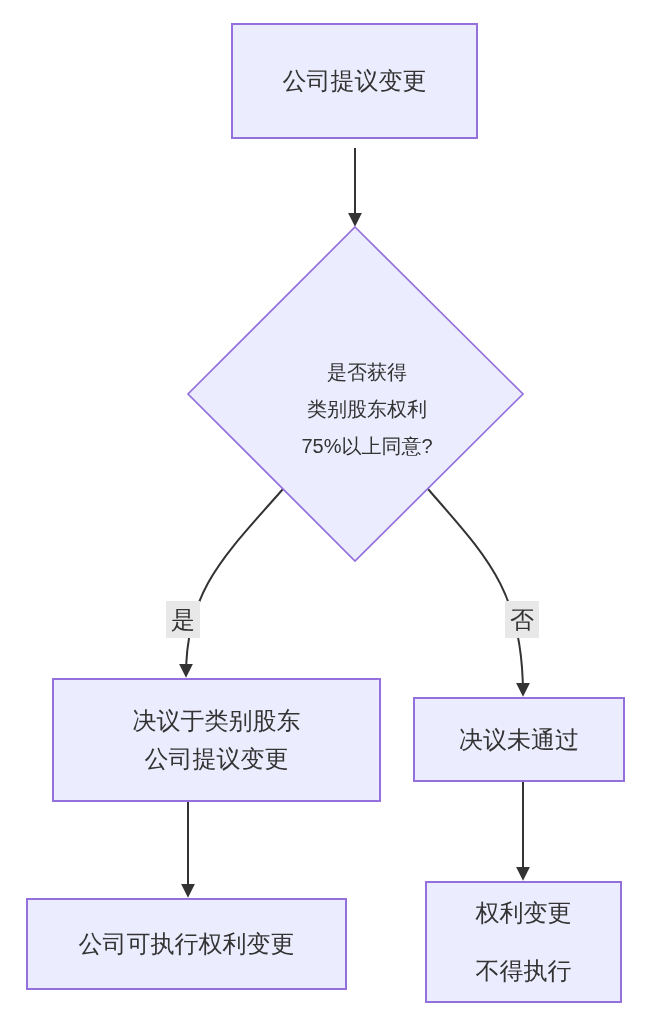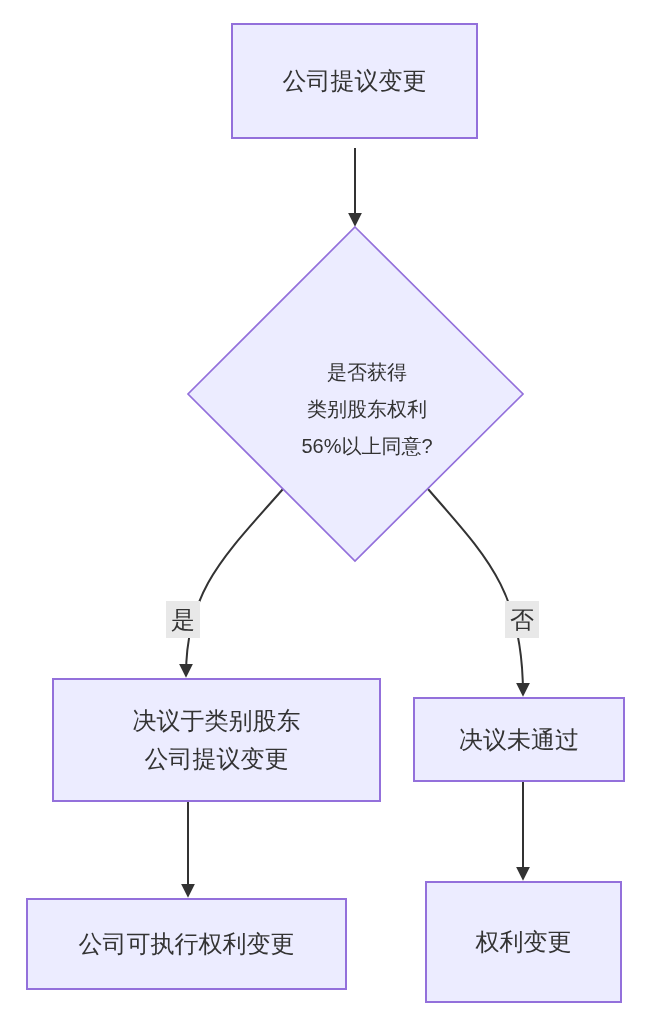--- a/index.html
+++ b/index.html
@@ -83,36 +83,37 @@
     <polygon class="node-shape" points="355,227 523,394 355,561 188,394"></polygon>
   </svg>
 
   <div class="node" id="node-start">
     <span class="tl">公司提议变更</span>
   </div>
 
   <div class="decision-text">
     <span class="tl">是否获得</span>
     <span class="tl">类别股东权利</span>
-    <span class="tl">56%以上同意?</span>
+    <span class="tl">75%以上同意?</span>
   </div>
 
   <span class="edge-label" id="label-yes">是</span>
   <span class="edge-label" id="label-no">否</span>
 
   <div class="node" id="node-passed">
     <span class="tl">决议于类别股东</span>
     <span class="tl">公司提议变更</span>
   </div>
 
   <div class="node" id="node-not-passed">
     <span class="tl">决议未通过</span>
   </div>
 
   <div class="node" id="node-execute">
     <span class="tl">公司可执行权利变更</span>
   </div>
 
   <div class="node" id="node-no-execute">
     <span class="tl">权利变更</span>
+    <span class="tl">不得执行</span>
   </div>
 
 </div>
 
 </body></html>

